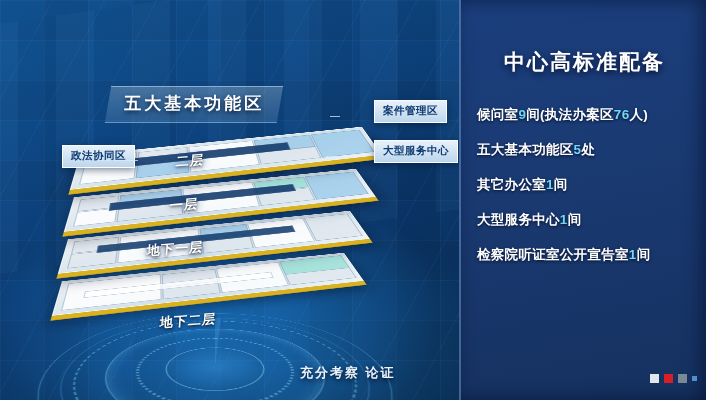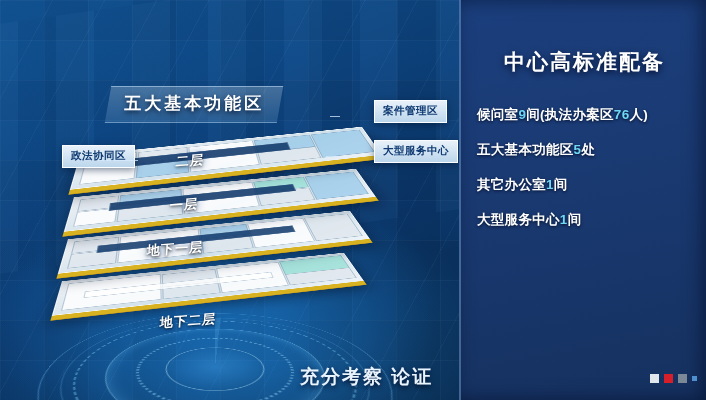--- a/index.html
+++ b/index.html
@@ -107,21 +107,21 @@
     border-top:1px solid rgba(220,240,255,.55);
     border-bottom:1px solid rgba(180,220,250,.35);
     color:#ffffff;font-size:17px;font-weight:bold;letter-spacing:3px;
     text-shadow:0 2px 5px rgba(0,15,40,.9);
     transform:skewX(-10deg);
   }
   .banner span{display:inline-block;transform:skewX(10deg);}
 
   .caption{
     position:absolute;left:300px;top:364px;color:#eaf4ff;
-    font-size:19px;font-weight:bold;letter-spacing:2px;
+    font-size:13px;font-weight:bold;letter-spacing:2px;
     text-shadow:0 2px 5px rgba(0,10,35,.9);
   }
 
   
   .right-panel{
     position:absolute;left:459px;top:0;width:247px;height:400px;
     background:linear-gradient(170deg,#1b3f7d 0%,#1a3a73 40%,#15315f 100%);
     border-left:2px solid rgba(150,200,245,.35);
     box-shadow:-6px 0 18px rgba(0,10,35,.55) inset;
     overflow:hidden;
@@ -253,20 +253,21 @@
   <div class="right-panel">
     <div class="dots"></div>
 
     <div class="panel-title">中心高标准配备</div>
 
     <div class="panel-list" id="spec-list">
         <div class="row"><span>候问室</span><span class="num">9</span><span>间(执法办案区</span><span class="num">76</span><span>人)</span></div>
         <div class="row"><span>五大基本功能区</span><span class="num">5</span><span>处</span></div>
         <div class="row"><span>其它办公室</span><span class="num">1</span><span>间</span></div>
         <div class="row"><span>大型服务中心</span><span class="num">1</span><span>间</span></div>
+        <div class="row"><span>检察院听证室公开宣告室</span><span class="num">1</span><span>间</span></div>
       </div>
 
     <div class="indicators" id="indicators">
         <span class="sq" style="background: rgb(223, 230, 236);"></span>
         <span class="sq" style="background: rgb(214, 31, 42);"></span>
         <span class="sq" style="background: rgb(123, 136, 150);"></span>
         <span class="sq sm" style="background: rgb(79, 143, 208);"></span>
       </div>
   </div>
 

